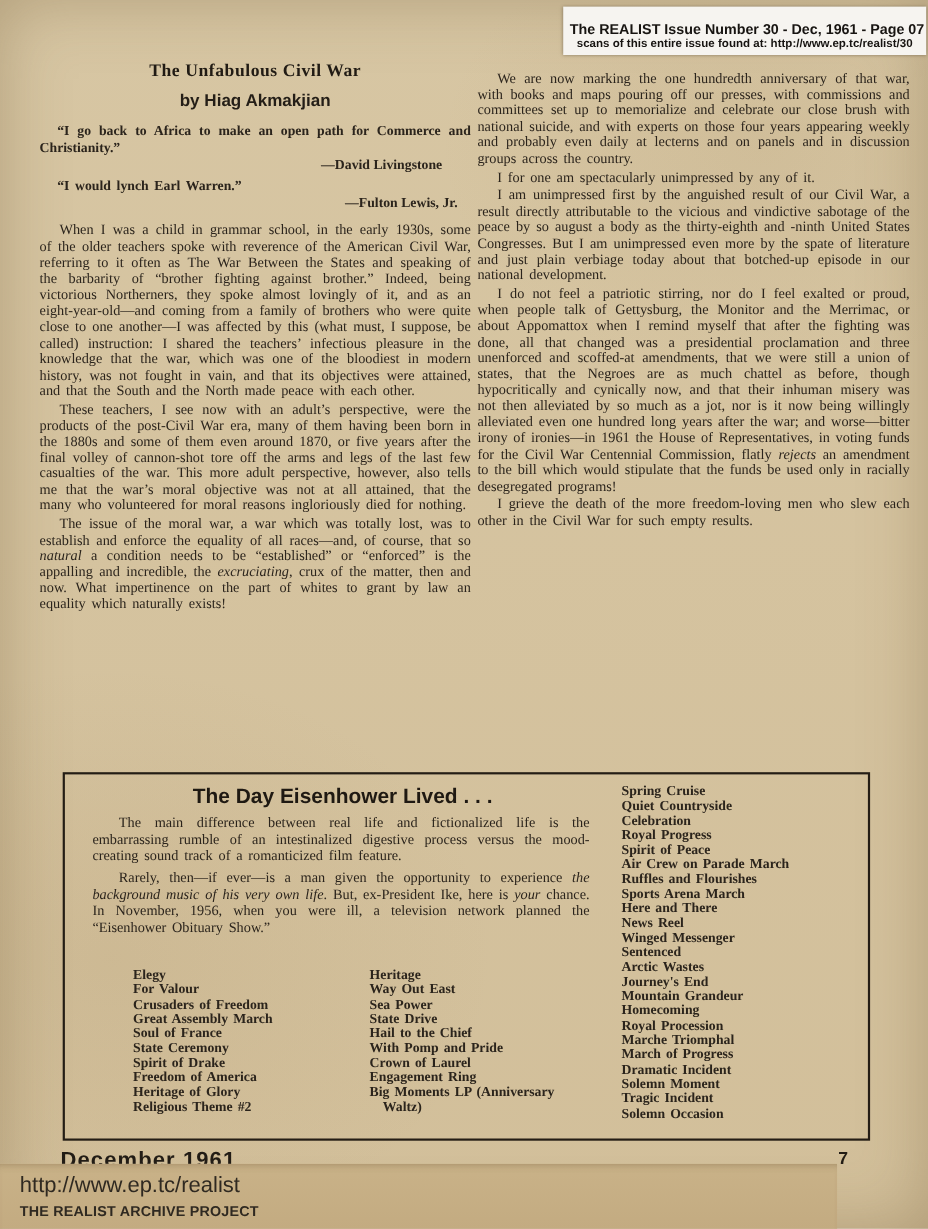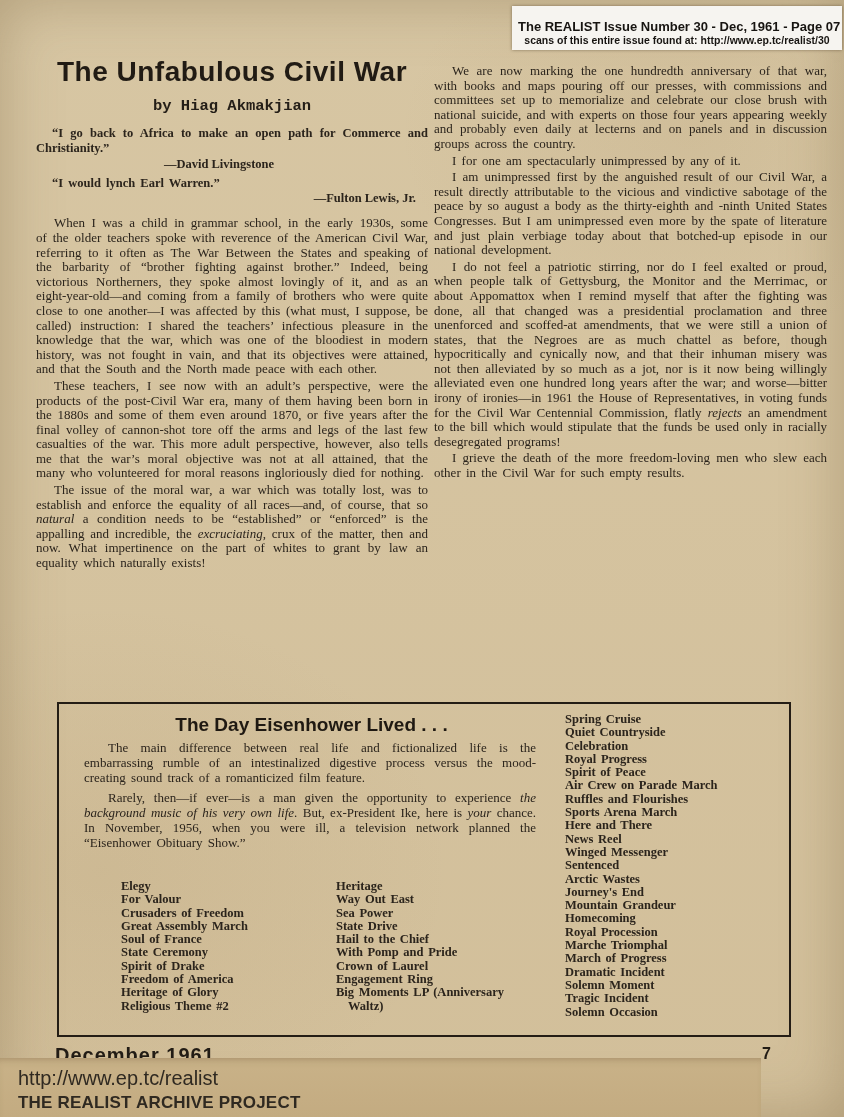--- a/index.html
+++ b/index.html
@@ -26,37 +26,37 @@
   }
   .sh-line1 { font-size: 13px; font-weight: bold; white-space: nowrap; }
   .sh-line2 { font-size: 10.5px; font-weight: bold; white-space: nowrap; }
 
   .col { position: absolute; overflow: hidden; }
   .col-left  { left: 36px;  top: 52px; width: 392px; height: 648px; }
   .col-right { left: 434px; top: 64px; width: 393px; height: 650px; }
 
   .article-title {
     margin: 4px 0 0; text-align: center;
-    font-family: Liberation Sans, sans-serif;
-    font-size: 28px; font-weight: bold; color: #211b14;
+    font-family: Liberation Serif, serif;
+    font-size: 16px; font-weight: bold; color: #211b14;
     letter-spacing: 0.5px;
   }
   .byline {
     margin: 9px 0 11px; text-align: center;
-    font-family: Liberation Mono, monospace;
+    font-family: Liberation Sans, sans-serif;
     font-size: 15.5px; font-weight: bold; color: #241e17;
   }
   .epigraph {
     margin: 0; font-size: 12.5px; font-weight: bold; line-height: 14.8px;
     text-indent: 16px; text-align: justify; word-spacing: 2px;
   }
   .epigraph-attr {
     margin: 1px 0 4px; font-size: 12.5px; font-weight: bold; text-align: right;
   }
-  .attr1 { padding-right: 26px; text-align: center; }
+  .attr1 { padding-right: 26px; }
   .attr2 { padding-right: 12px; margin-bottom: 10px; }
 
   .body-para, .col-right p {
     margin: 0 0 2px; font-size: 13px; line-height: 14.6px;
     text-align: justify; text-indent: 18px; word-spacing: 2px;
     hyphens: auto; -webkit-hyphens: auto;
   }
 
   .eisenhower-box {
     position: absolute; left: 57px; top: 702px; width: 730px; height: 331px;
@@ -99,21 +99,21 @@
     box-shadow: inset 0 6px 8px -6px rgba(100,75,45,0.45);
   }
   .archive-url {
     position: absolute; left: 18px; top: 9px;
     font-family: "Liberation Sans", sans-serif;
     font-size: 20px; color: #2f2921;
   }
   .archive-label {
     position: absolute; left: 18px; top: 35px;
     font-family: "Liberation Sans", sans-serif;
-    font-size: 17px; font-weight: bold; color: #2f2921; letter-spacing: 0.2px;
+    font-size: 13px; font-weight: bold; color: #2f2921; letter-spacing: 0.2px;
   }
 </style>
 </head>
 <body>
 
 <div class="page">
 
   <div class="scan-header">
     <div class="sh-line1">The REALIST Issue Number 30 - Dec, 1961 - Page 07</div>
     <div class="sh-line2">scans of this entire issue found at: http://www.ep.tc/realist/30</div>

